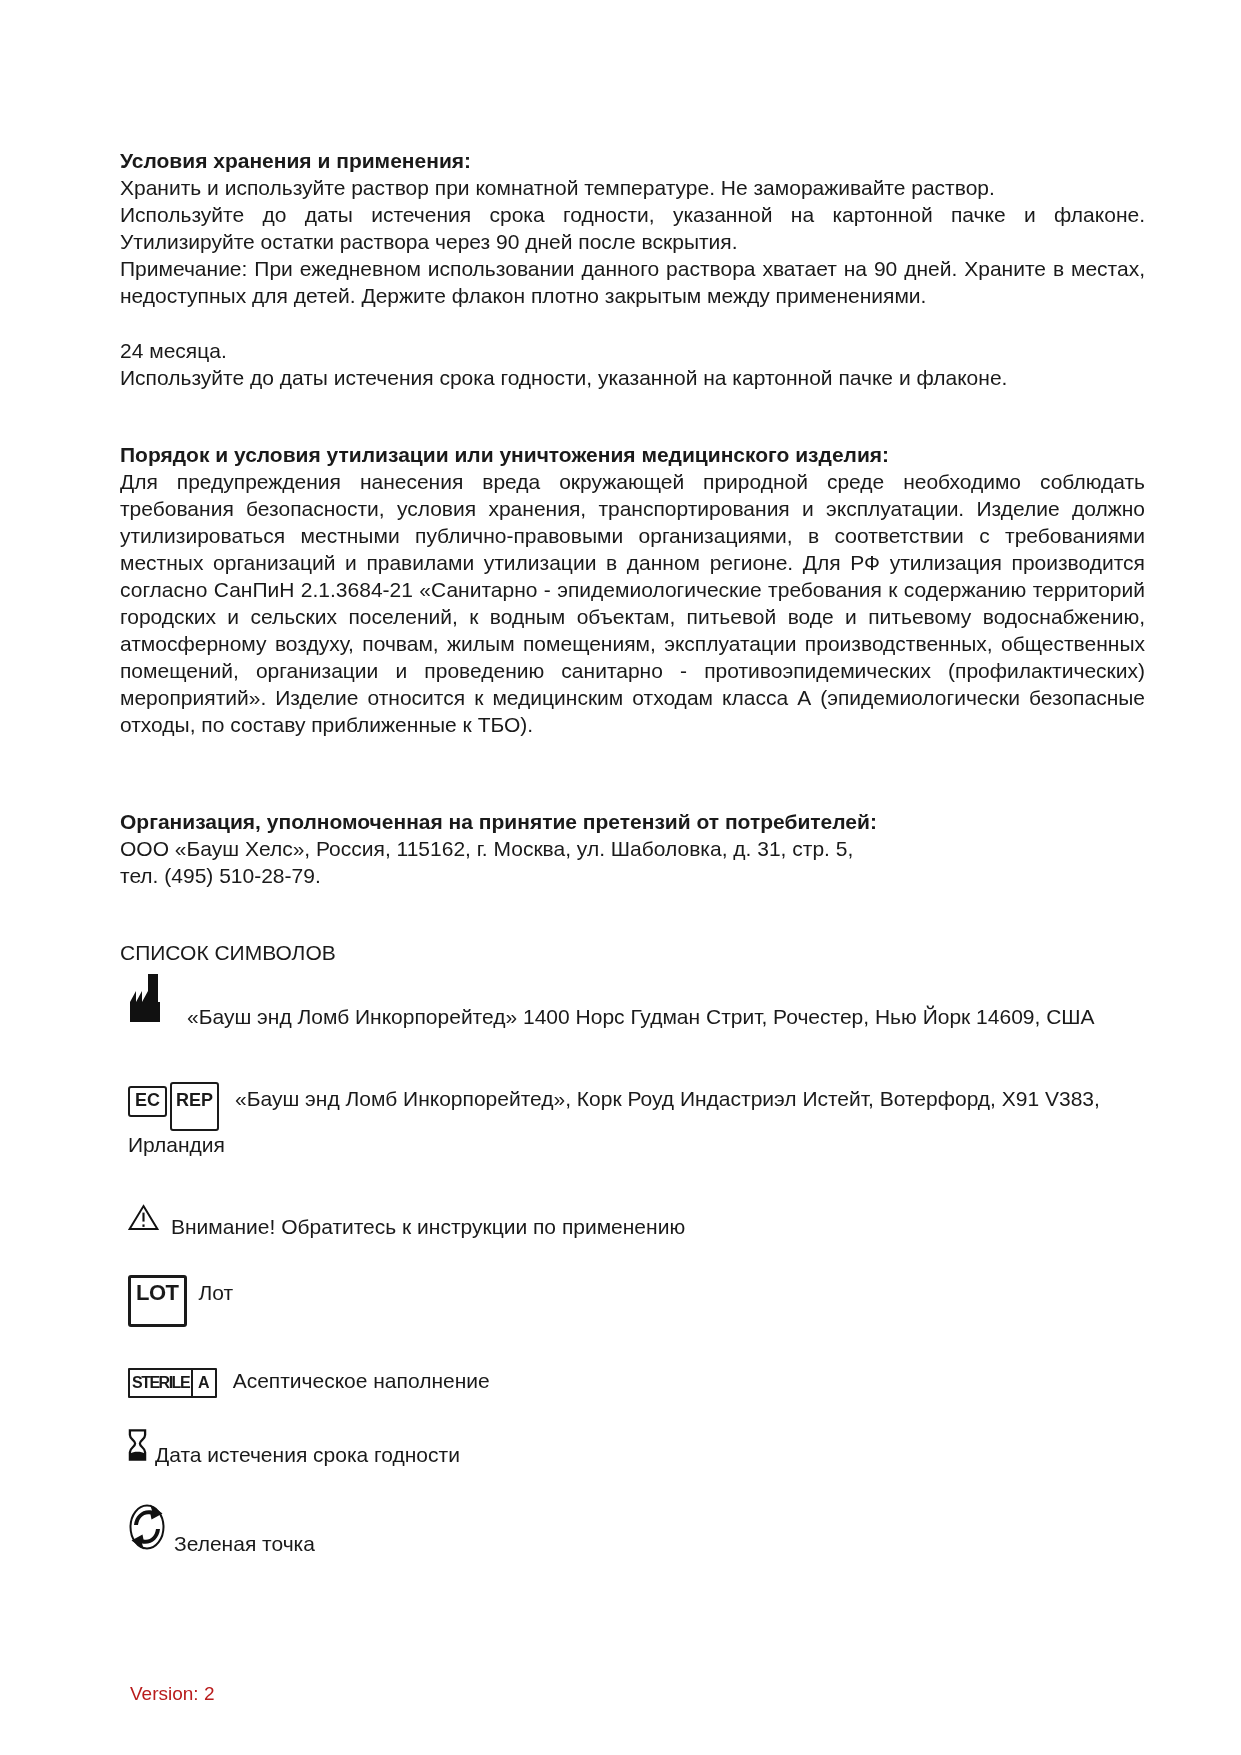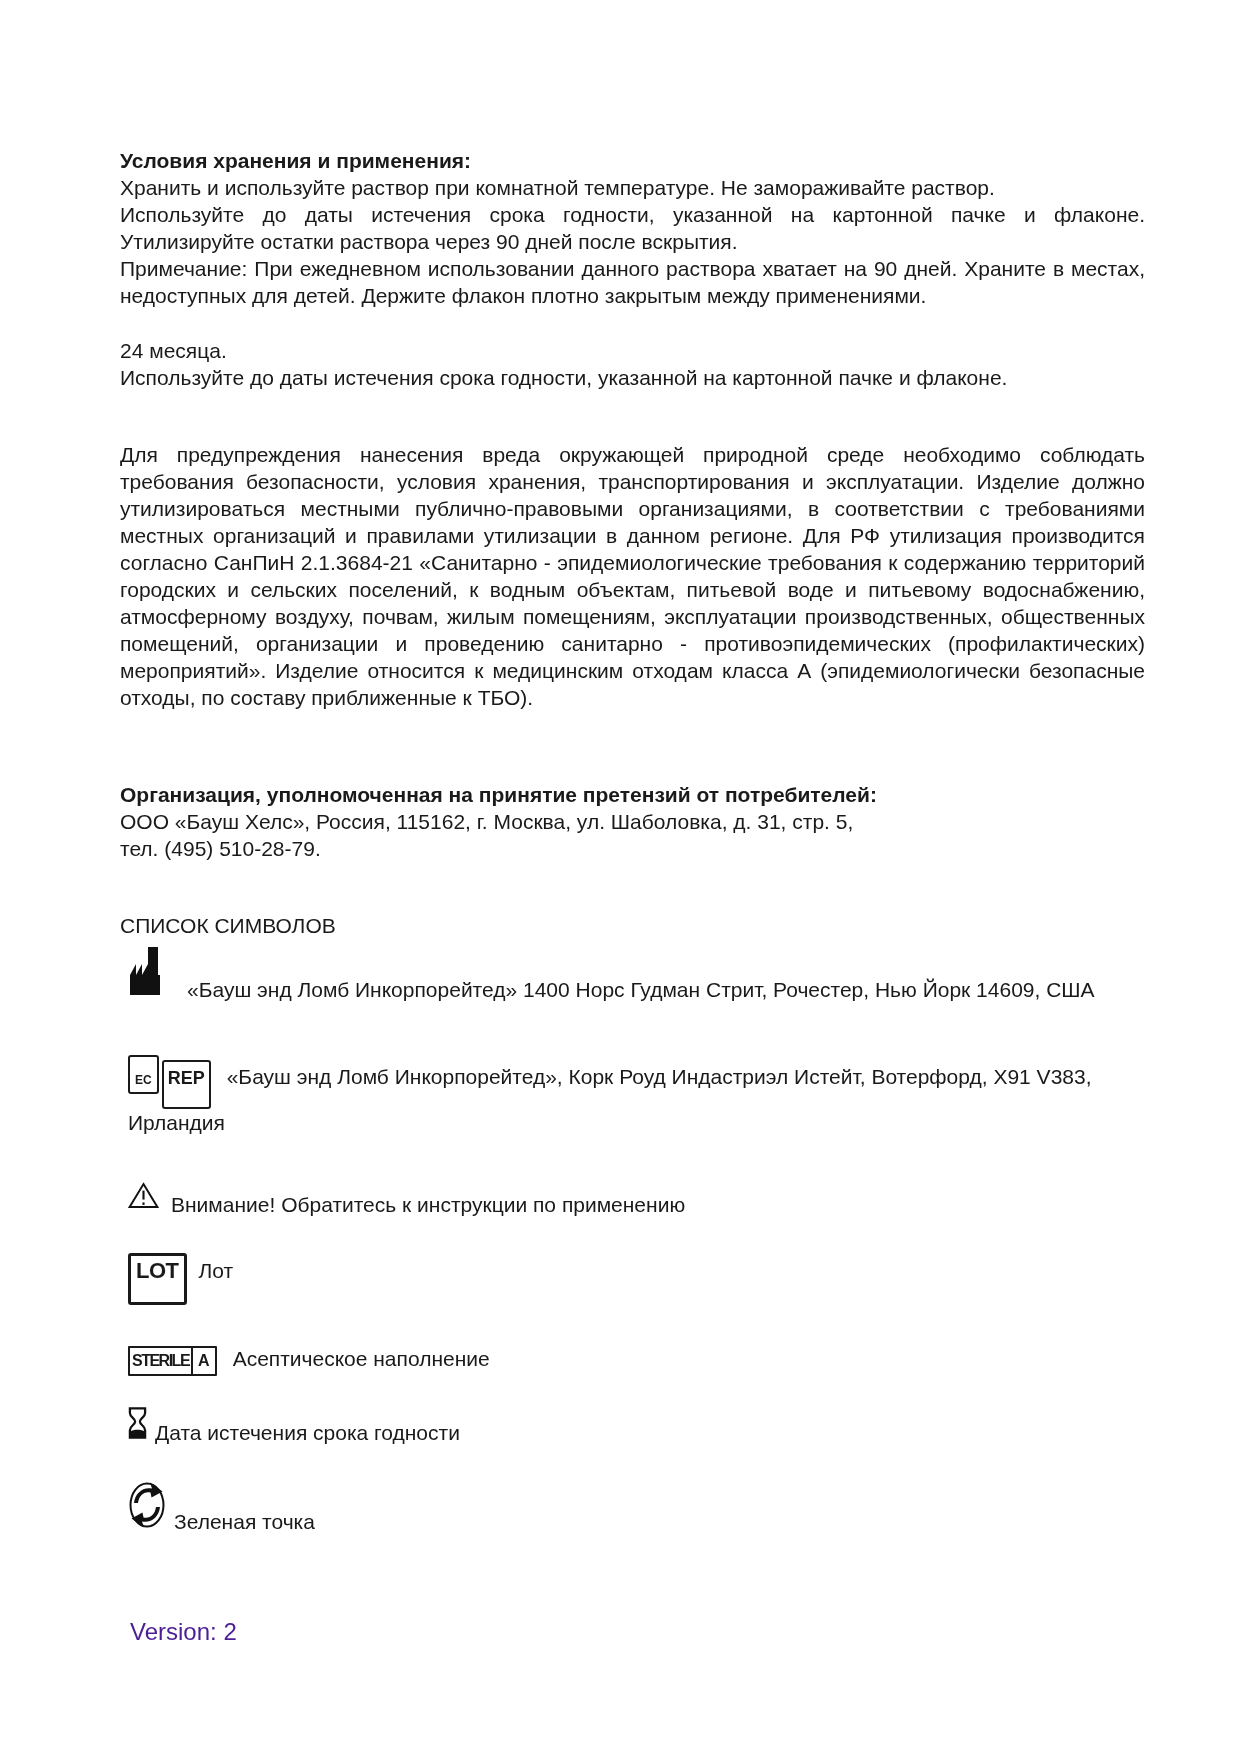--- a/index.html
+++ b/index.html
@@ -43,21 +43,21 @@
 
   .box {
     display: inline-block;
     border: 2px solid #1a1a1a;
     border-radius: 3px;
     font-weight: bold;
     line-height: 1;
     vertical-align: baseline;
     background: #fff;
   }
-  .box-ec  { font-size: 12px; padding: 17px 5px 6px 5px; letter-spacing: 0; }
+  .box-ec  { font-size: 18px; padding: 3px 5px 6px 5px; letter-spacing: 0; }
   .box-rep { font-size: 18px; padding: 7px 4px 20px 4px; margin-left: 3px; }
   .box-lot {
     border-width: 3px;
     font-size: 22px;
     letter-spacing: -0.5px;
     padding: 4px 5px 20px 5px;
   }
   .box-sterile {
     font-size: 16px;
     letter-spacing: -1.5px;
@@ -67,44 +67,45 @@
   .box-a {
     font-size: 16px;
     padding: 5px 5px 5px 5px;
     margin-left: -2px;
     border-radius: 1px;
   }
 
   .version {
     position: absolute;
     left: 130px;
-    top: 1620px;
-    font-size: 24px;
+    top: 1682px;
+    font-size: 19px;
     line-height: 24px;
-    color: #4c1d95;
+    color: #b91c1c;
   }
 </style>
 </head>
 <body>
 
 <div class="page">
 
   <section class="sec1">
     <p class="sec-heading">Условия хранения и применения:</p>
     <p>Хранить и используйте раствор при комнатной температуре. Не замораживайте раствор.</p>
     <p class="just">Используйте до даты истечения срока годности, указанной на картонной пачке и флаконе. Утилизируйте остатки раствора через 90 дней после вскрытия.</p>
     <p class="just">Примечание: При ежедневном использовании данного раствора хватает на 90 дней. Храните в местах, недоступных для детей. Держите флакон плотно закрытым между применениями.</p>
   </section>
 
   <section class="sec2">
     <p>24 месяца.</p>
     <p>Используйте до даты истечения срока годности, указанной на картонной пачке и флаконе.</p>
   </section>
 
   <section class="sec3">
+    <p class="sec-heading">Порядок и условия утилизации или уничтожения медицинского изделия:</p>
     <p class="just">Для предупреждения нанесения вреда окружающей природной среде необходимо соблюдать требования безопасности, условия хранения, транспортирования и эксплуатации. Изделие должно утилизироваться местными публично-правовыми организациями, в соответствии с требованиями местных организаций и правилами утилизации в данном регионе. Для РФ утилизация производится согласно СанПиН 2.1.3684-21 «Санитарно - эпидемиологические требования к содержанию территорий городских и сельских поселений, к водным объектам, питьевой воде и питьевому водоснабжению, атмосферному воздуху, почвам, жилым помещениям, эксплуатации производственных, общественных помещений, организации и проведению санитарно - противоэпидемических (профилактических) мероприятий». Изделие относится к медицинским отходам класса А (эпидемиологически безопасные отходы, по составу приближенные к ТБО).</p>
   </section>
 
   <section class="sec4">
     <p class="sec-heading">Организация, уполномоченная на принятие претензий от потребителей:</p>
     <p>ООО «Бауш Хелс», Россия, 115162, г. Москва, ул. Шаболовка, д. 31, стр. 5,</p>
     <p>тел. (495) 510-28-79.</p>
   </section>
 
   <p class="symbols-title">СПИСОК СИМВОЛОВ</p>

